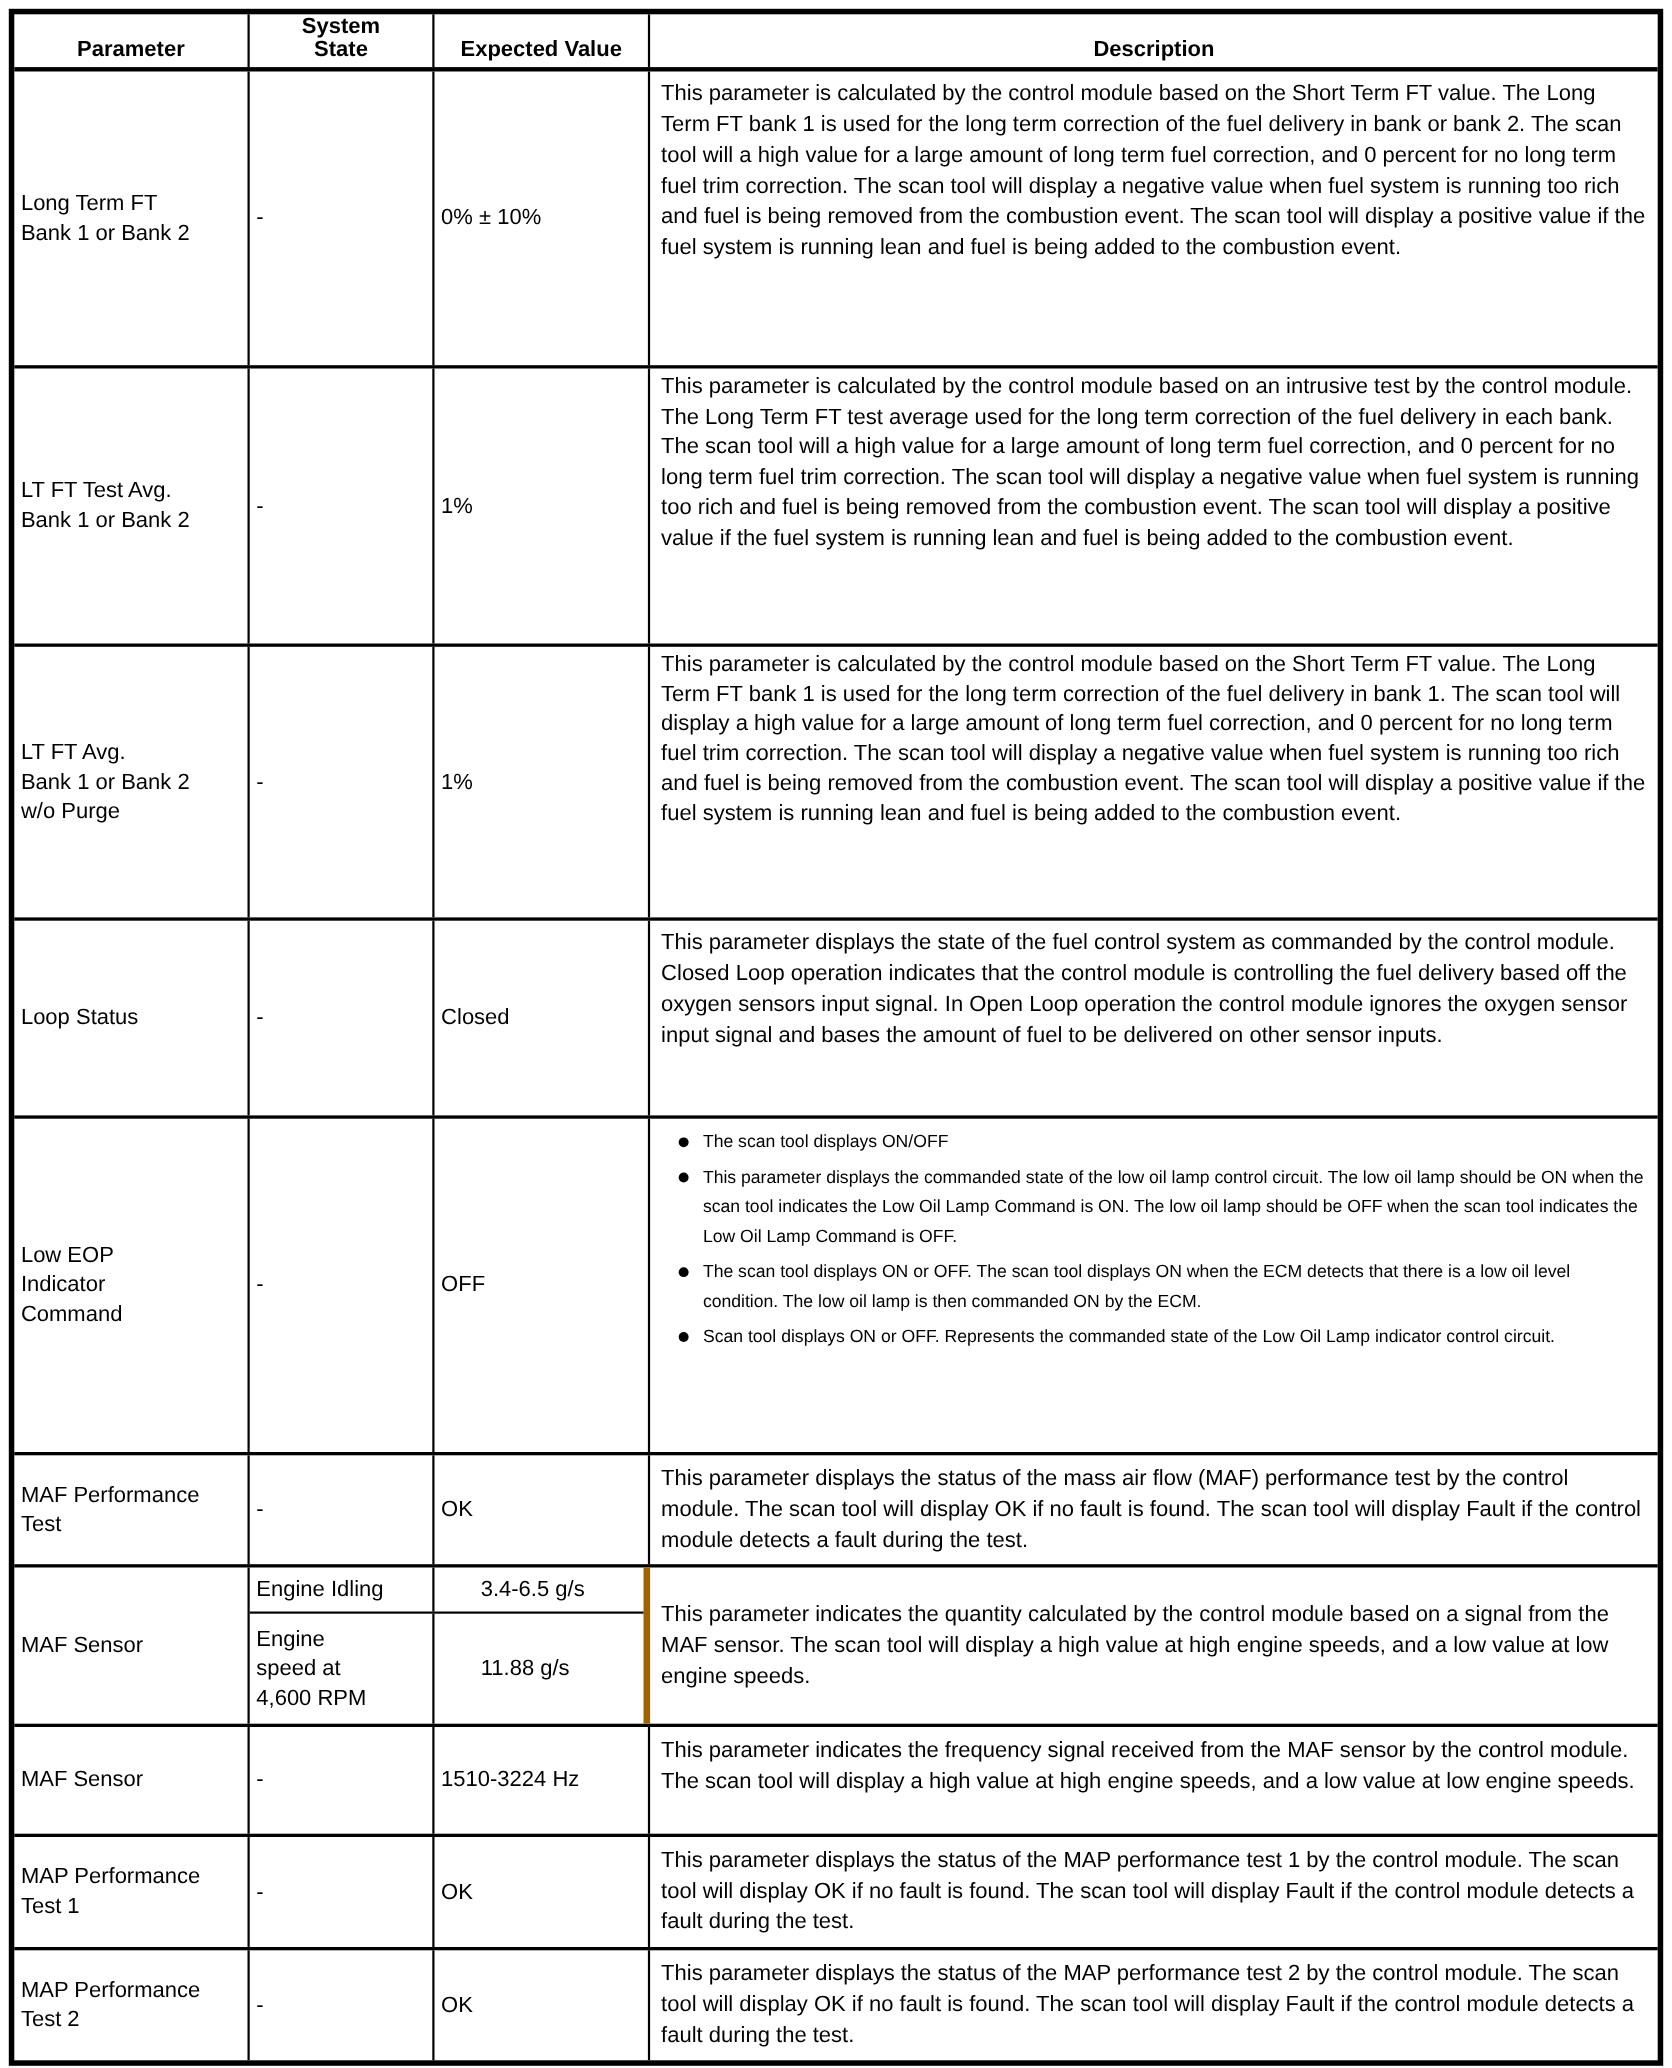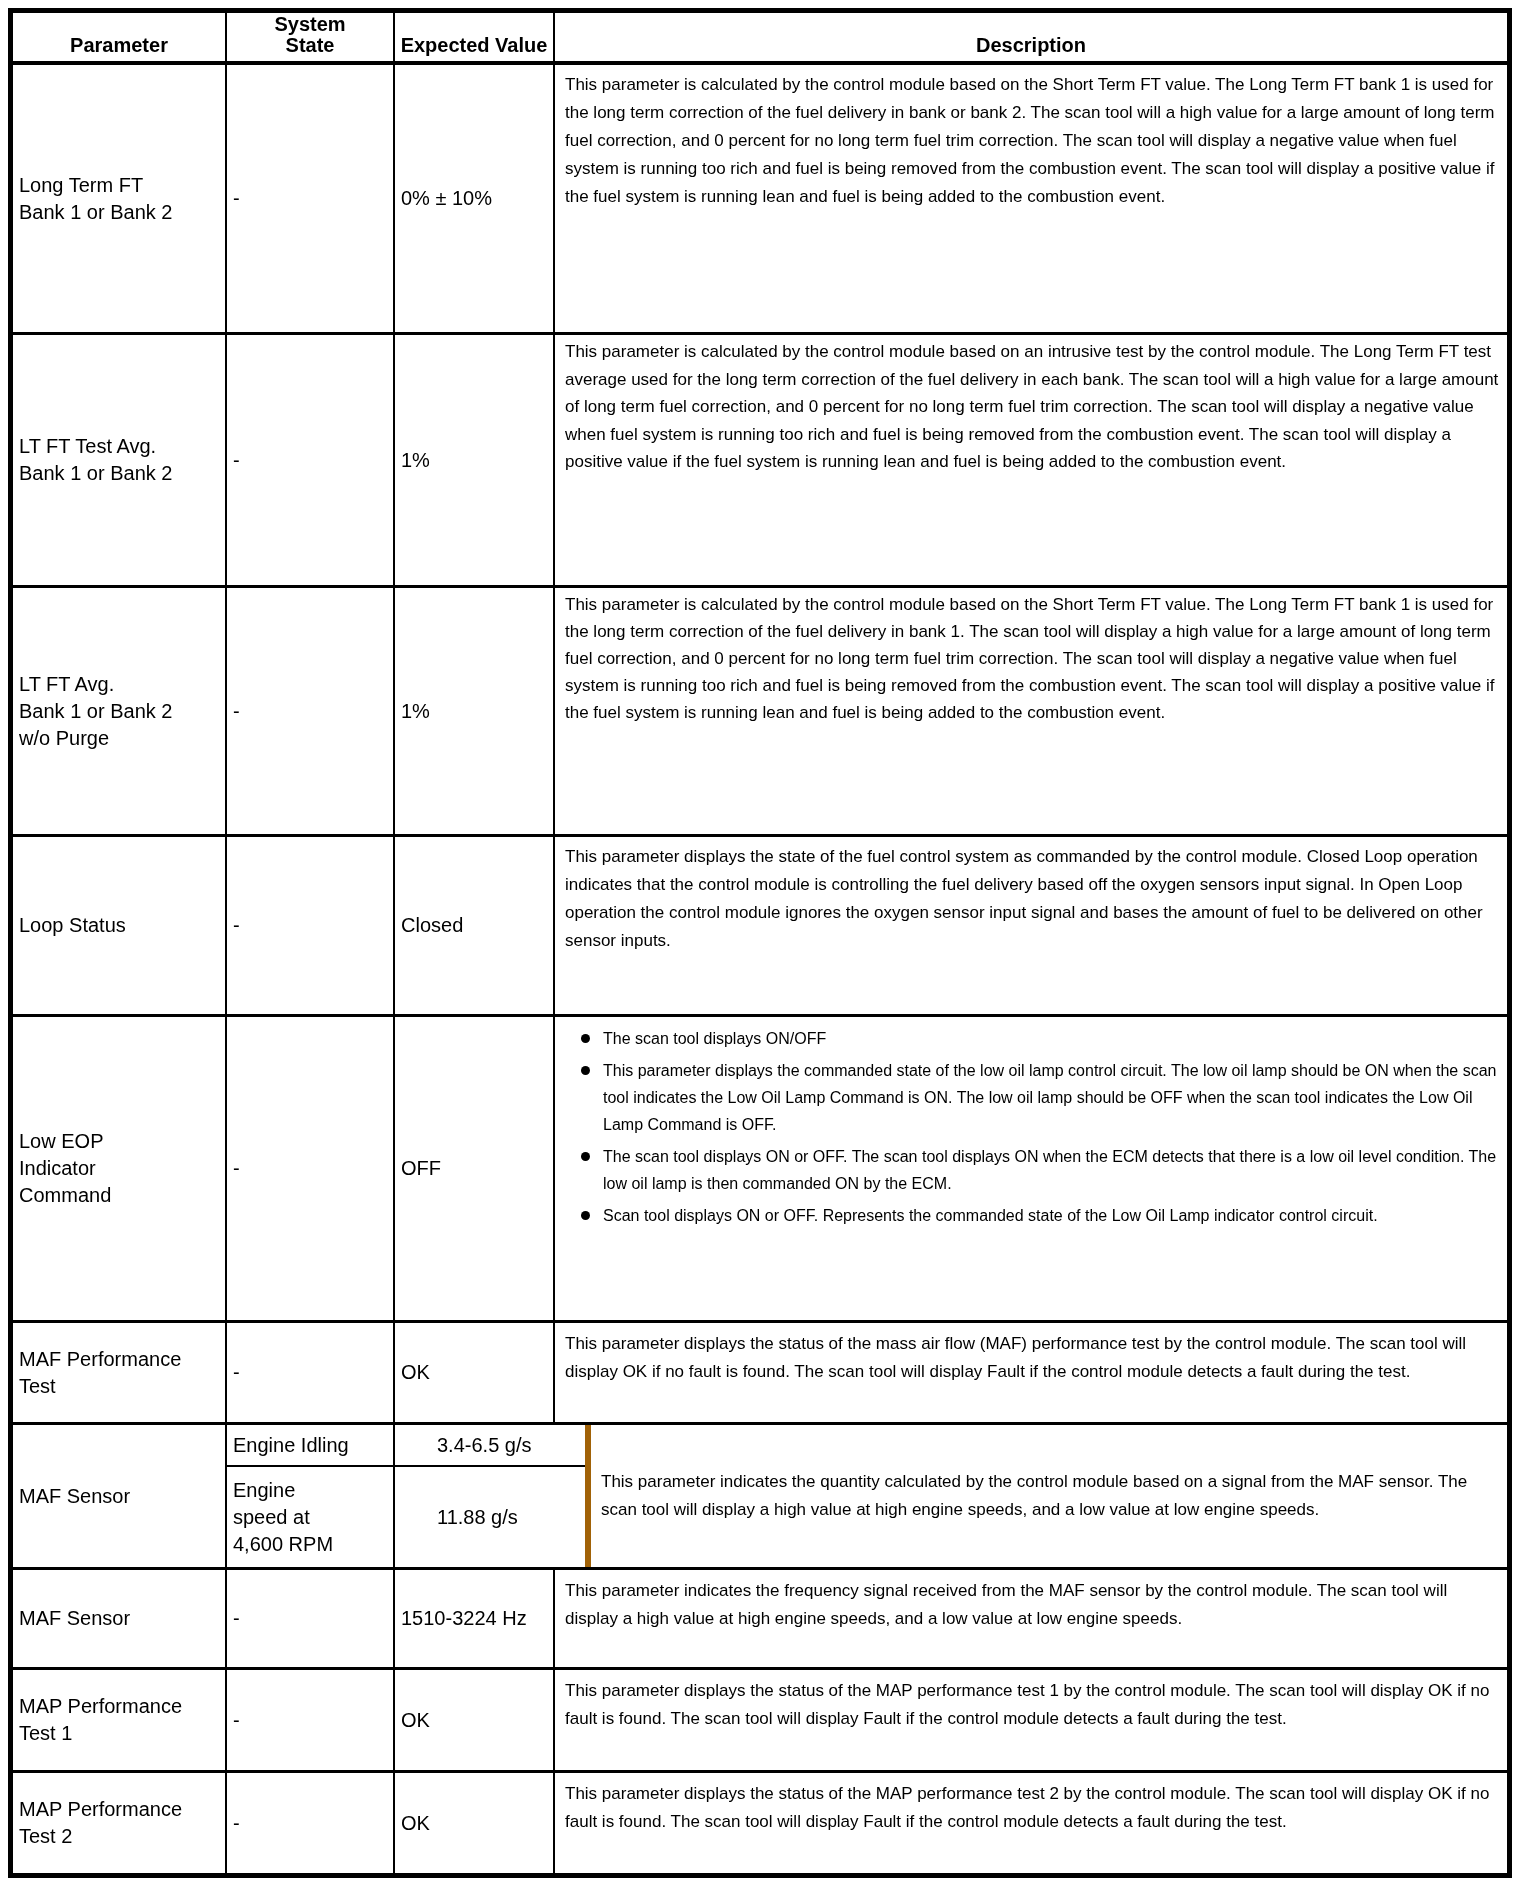--- a/index.html
+++ b/index.html
@@ -31,21 +31,21 @@
     display: flex;
     box-sizing: border-box;
     border-bottom: 3px solid #000000;
     width: 100%;
   }
   .row:last-child { border-bottom: none; }
 
   .cell { box-sizing: border-box; }
   .c1 { width: 214px; border-right: 2px solid #000000; }
   .c2 { width: 168px; border-right: 2px solid #000000; }
-  .c3 { width: 160px; border-right: 2px solid #000000; }
+  .c3 { width: 196px; border-right: 2px solid #000000; }
   .c4 { flex: 1; }
 
   
   .row.hdr {
     height: 52px;
     border-bottom: 4px solid #000000;
   }
   .hcell {
     display: flex;
     align-items: flex-end;
@@ -64,21 +64,21 @@
     align-items: center;
     padding-left: 6px;
     padding-right: 4px;
     font-size: 20px;
     line-height: 27px;
     white-space: pre-line;
   }
 
   
   .dcell {
-    font-size: 17px;
+    font-size: 20px;
     line-height: 28px;
     padding: 6px 8px 0 10px;
   }
   .dcell.vcenter {
     display: flex;
     align-items: center;
     padding-top: 0;
   }
 
   

